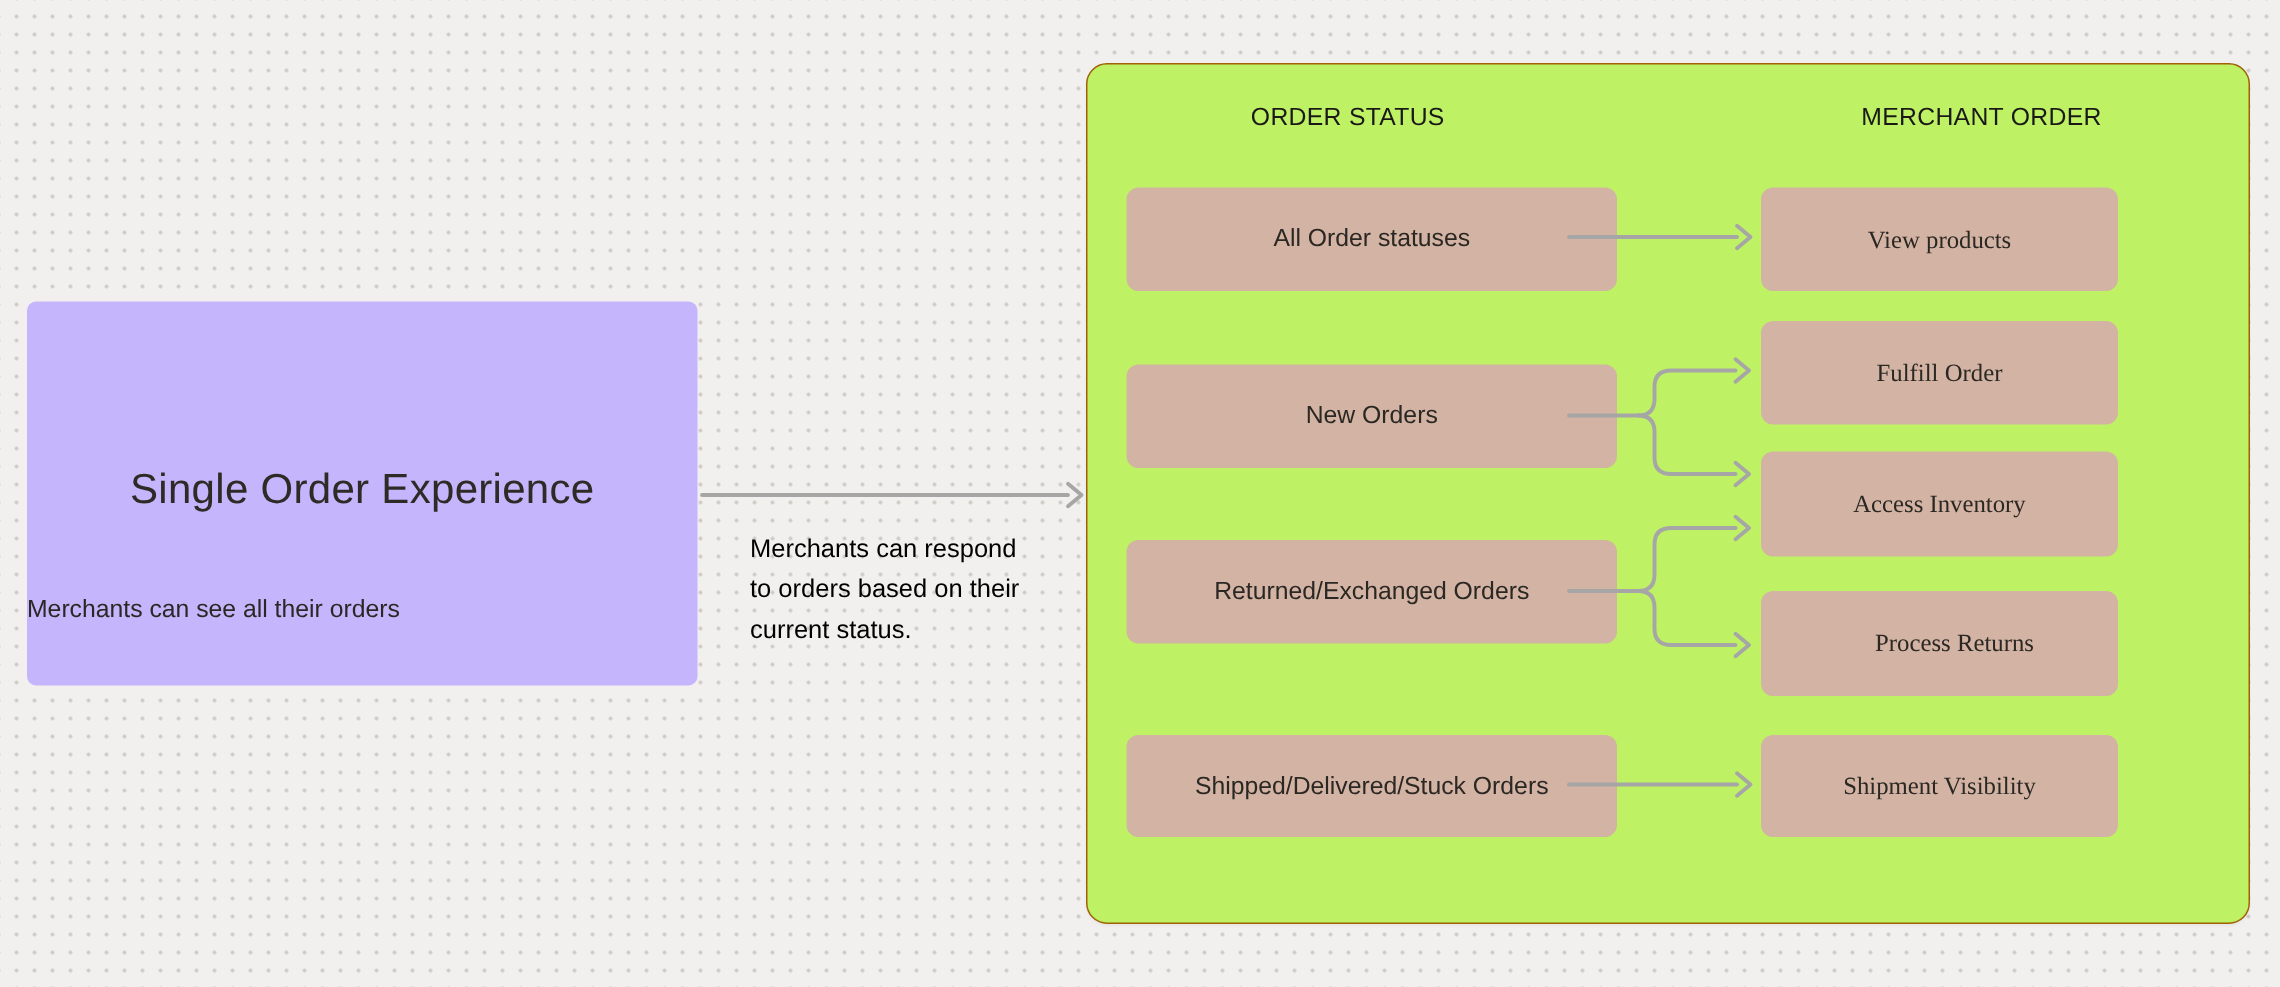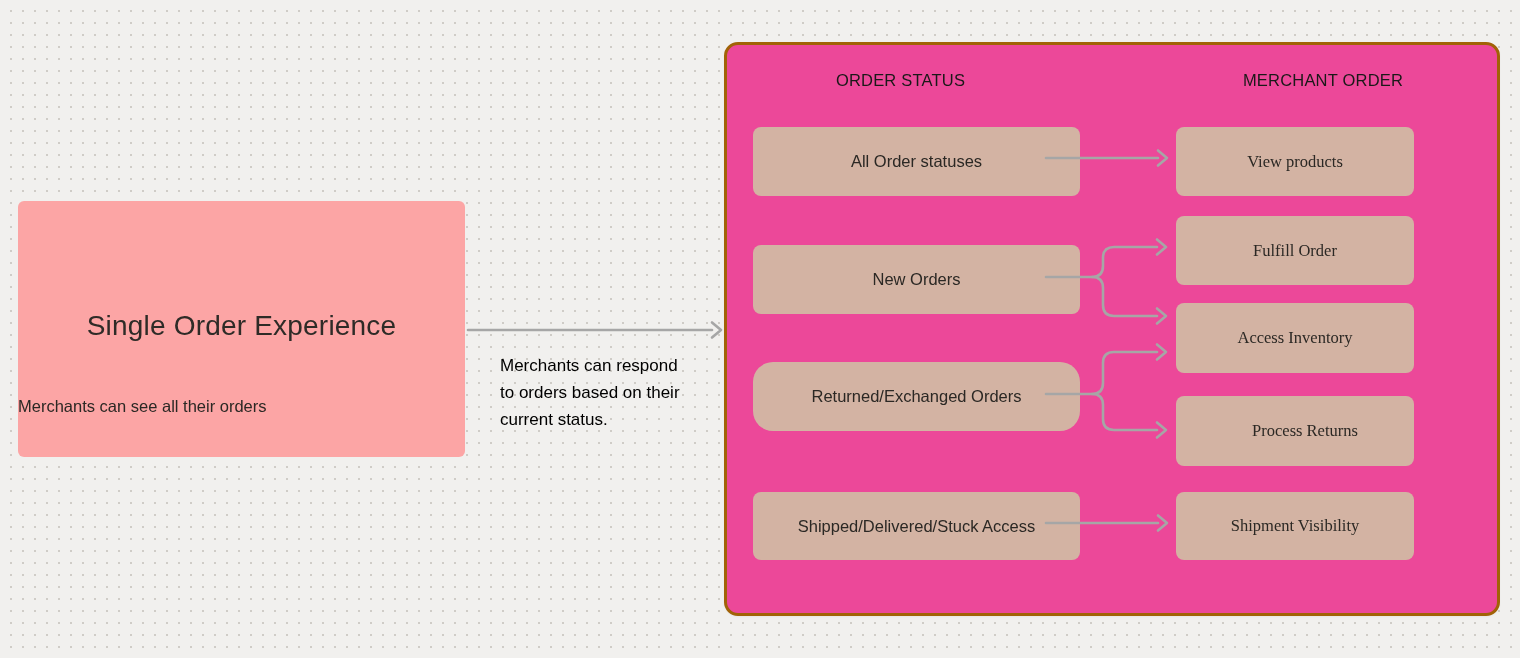--- a/index.html
+++ b/index.html
@@ -12,21 +12,21 @@
   }
   .canvas {
     position: absolute; inset: 0;
     background-image: radial-gradient(circle, #cfccc7 1.1px, transparent 1.4px);
     background-size: 12px 12px;
     background-position: 5px 5px;
   }
   
   .main-node {
     position: absolute; left: 18px; top: 201px; width: 447px; height: 256px;
-    background: #fca5a5; border-radius: 6px;
+    background: #c4b5fd; border-radius: 6px;
   }
   .main-node-title {
     position: absolute; left: 0; right: 0; top: 50%;
     transform: translateY(-58%);
     text-align: center;
     font-size: 28px; font-weight: 500; color: #2e2b27;
     letter-spacing: 0.2px;
   }
   .main-node-subtitle {
     position: absolute; left: 0; right: 0; top: 196px;
@@ -34,22 +34,22 @@
     font-size: 16.5px; color: #2b2824;
   }
   
   .annotation {
     position: absolute; left: 500px; top: 352px; width: 184px;
     font-size: 17px; line-height: 27px; color: #000000;
   }
   
   .panel {
     position: absolute; left: 724px; top: 42px; width: 776px; height: 574px;
-    background: #ec4899;
-    border: 3px solid #a16207;
+    background: #bef264;
+    border: 1px solid #a16207;
     border-radius: 14px;
     box-shadow: 0 1px 2px rgba(0,0,0,0.04);
   }
   .col-header {
     position: absolute; top: 26px; text-align: center;
     font-size: 16.5px; font-weight: 500; color: #1a1918;
     letter-spacing: 0.2px;
   }
   .col-header.status-col  { left: 26px;  width: 295px; }
   .col-header.action-col  { left: 449px; width: 294px; }
@@ -57,21 +57,21 @@
     position: absolute;
     background: #d3b3a3; border-radius: 8px;
     display: flex; align-items: center; justify-content: center;
     font-size: 16.5px; color: #2b2824;
     text-align: center;
   }
   .status-node { left: 26px;  width: 327px; }
   .action-node { left: 449px; width: 238px; font-family: Liberation Serif, serif; }
   .s1 { top: 82px;  height: 69px; }
   .s2 { top: 200px; height: 69px; }
-  .s3 { top: 317px; height: 69px; border-radius: 20px; }
+  .s3 { top: 317px; height: 69px; }
   .s4 { top: 447px; height: 68px; }
   .a1 { top: 82px;  height: 69px; }
   .a2 { top: 171px; height: 69px; }
   .a3 { top: 258px; height: 70px; }
   .a4 { top: 351px; height: 70px; padding-left: 20px; }
   .a5 { top: 447px; height: 68px; }
   
   .connectors {
     position: absolute; inset: 0; width: 1520px; height: 658px;
     pointer-events: none; z-index: 5;
@@ -93,21 +93,21 @@
 
 <div class="annotation">Merchants can respond to orders based on their current status.</div>
 
 <div class="panel">
   <div class="col-header status-col">ORDER STATUS</div>
   <div class="col-header action-col">MERCHANT ORDER</div>
 
   <div class="node status-node s1">All Order statuses</div>
   <div class="node status-node s2">New Orders</div>
   <div class="node status-node s3">Returned/Exchanged Orders</div>
-  <div class="node status-node s4">Shipped/Delivered/Stuck Access</div>
+  <div class="node status-node s4">Shipped/Delivered/Stuck Orders</div>
 
   <div class="node action-node a1">View products</div>
   <div class="node action-node a2">Fulfill Order</div>
   <div class="node action-node a3">Access Inventory</div>
   <div class="node action-node a4">Process Returns</div>
   <div class="node action-node a5">Shipment Visibility</div>
 </div>
 
 <svg class="connectors" viewBox="0 0 1520 658" xmlns="http://www.w3.org/2000/svg">
 

